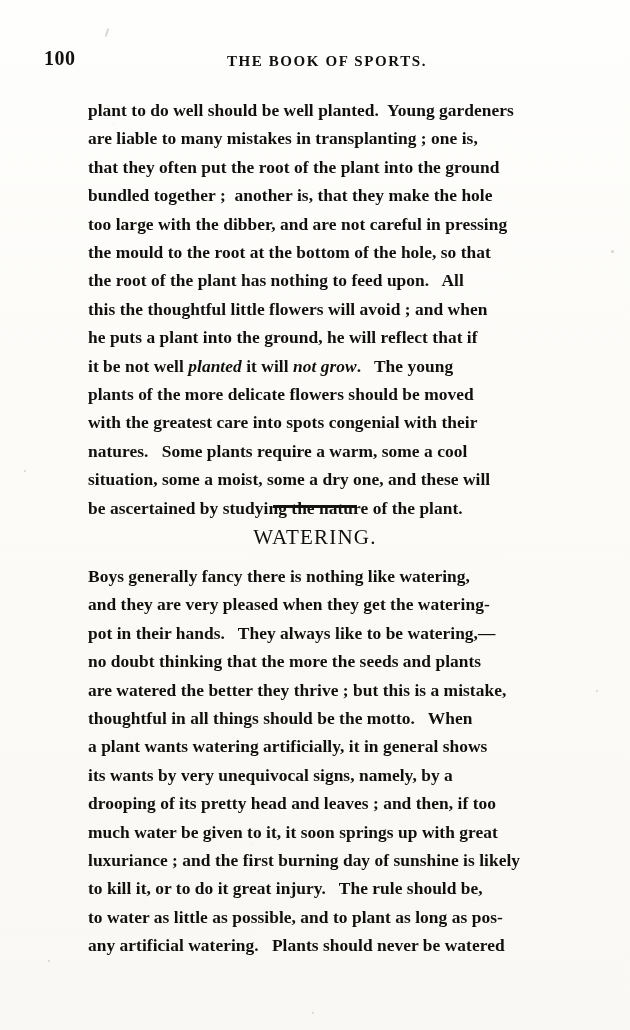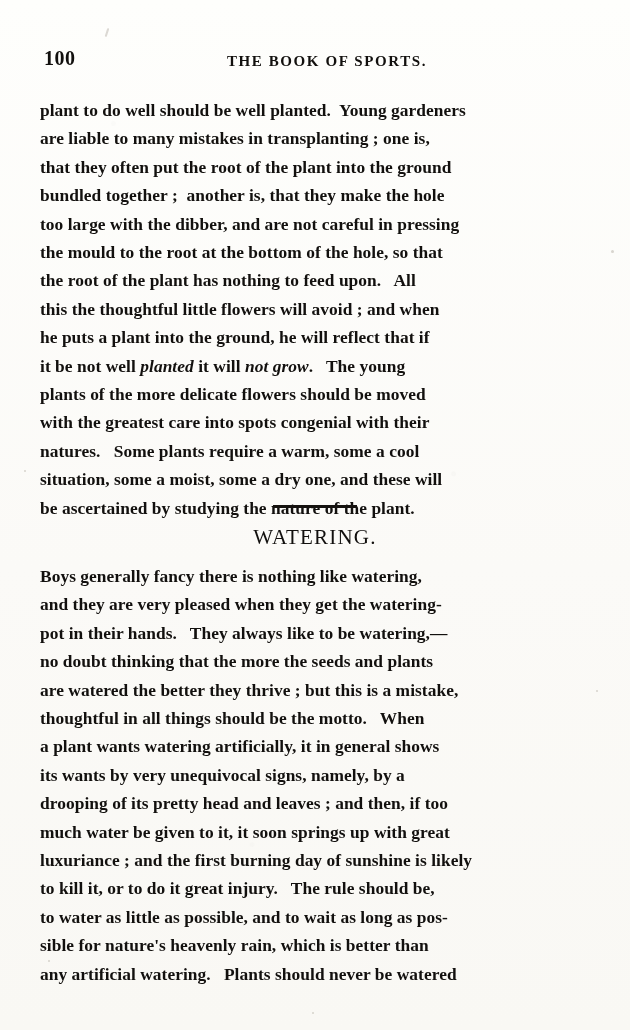--- a/index.html
+++ b/index.html
@@ -69,20 +69,21 @@
     width: 552px;
   }
   #para-1 { top: 96px; }
 
   .para {
     font-size: 17.4px;
     line-height: 28.4px;
     text-align: justify;
     font-weight: bold;
     letter-spacing: .05px;
+    margin-left: 48px;
   }
   .para .line {
     display: block;
     white-space: nowrap;
   }
   .para .line.justify {
     display: flex;
     justify-content: space-between;
   }
   .para .line.justify > span {
@@ -223,24 +224,21 @@
       <span class="line justify">
           <span>much water be given to it, it soon springs up with great</span>
         </span>
       <span class="line justify">
           <span>luxuriance ; and the first burning day of sunshine is likely</span>
         </span>
       <span class="line justify">
           <span>to kill it, or to do it great injury.   The rule should be,</span>
         </span>
       <span class="line justify">
-          <span>to water as little as possible, and to wait as long as pos-</span>
-        </span>
-      <span class="line justify">
-          <span>sible for nature's heavenly rain, which is better than</span>
+          <span>to water as little as possible, and to plant as long as pos-</span>
         </span>
       <span class="line justify">
           <span>any artificial watering.   Plants should never be watered</span>
         </span>
     </div>
   </div>
 
 </div>
 
 </body></html>

